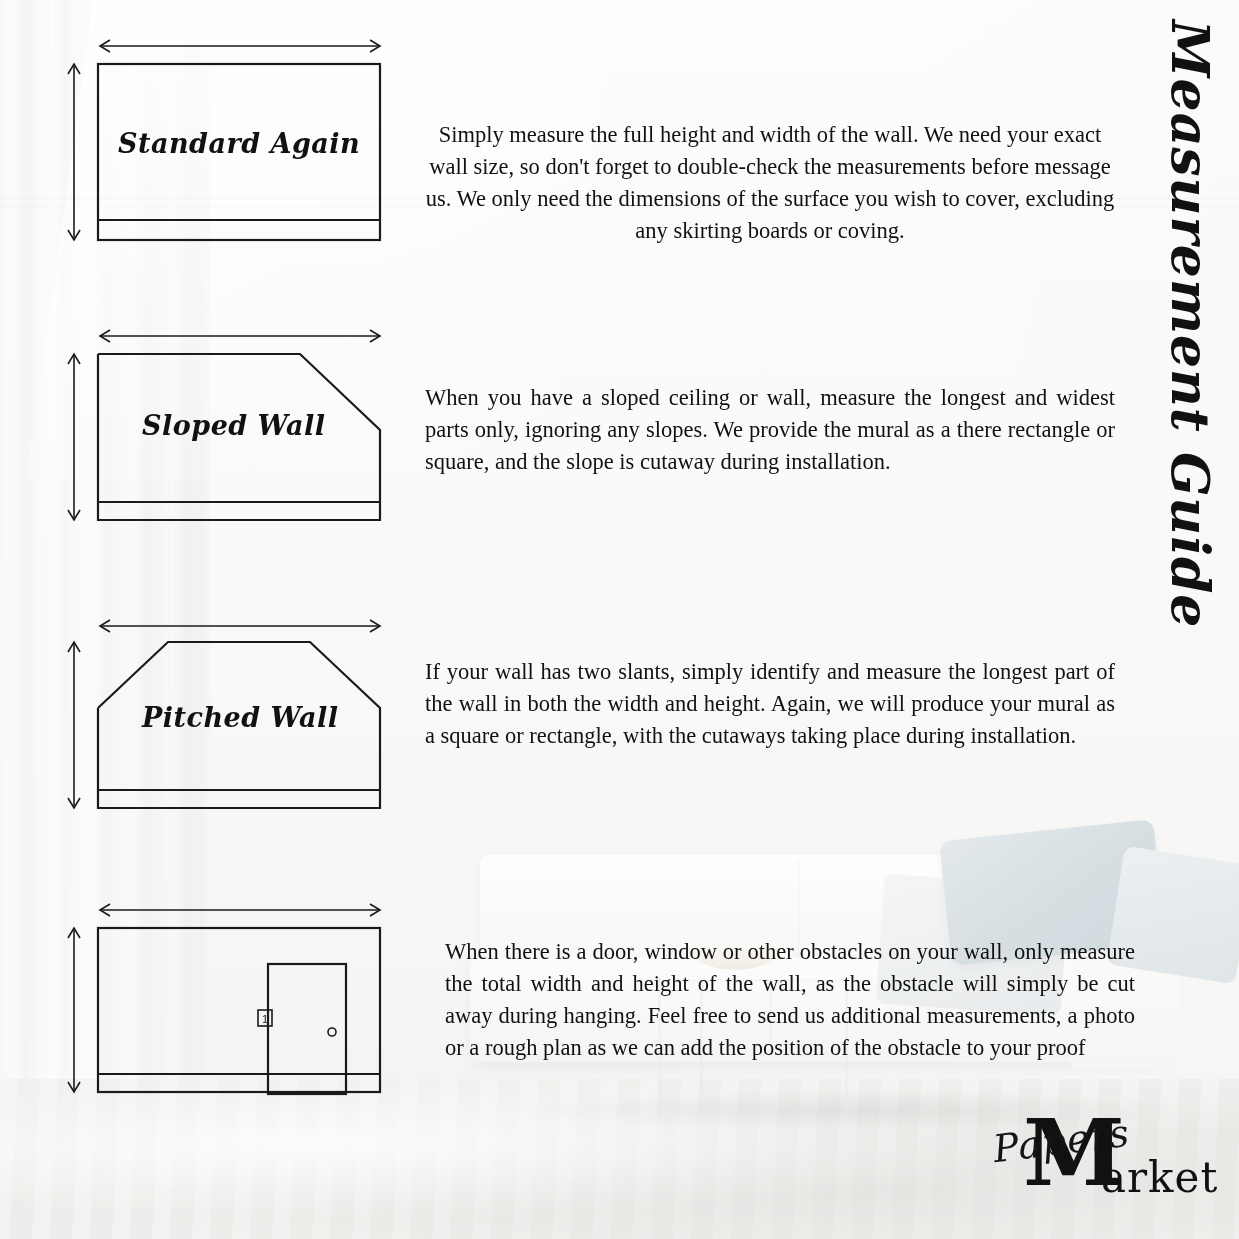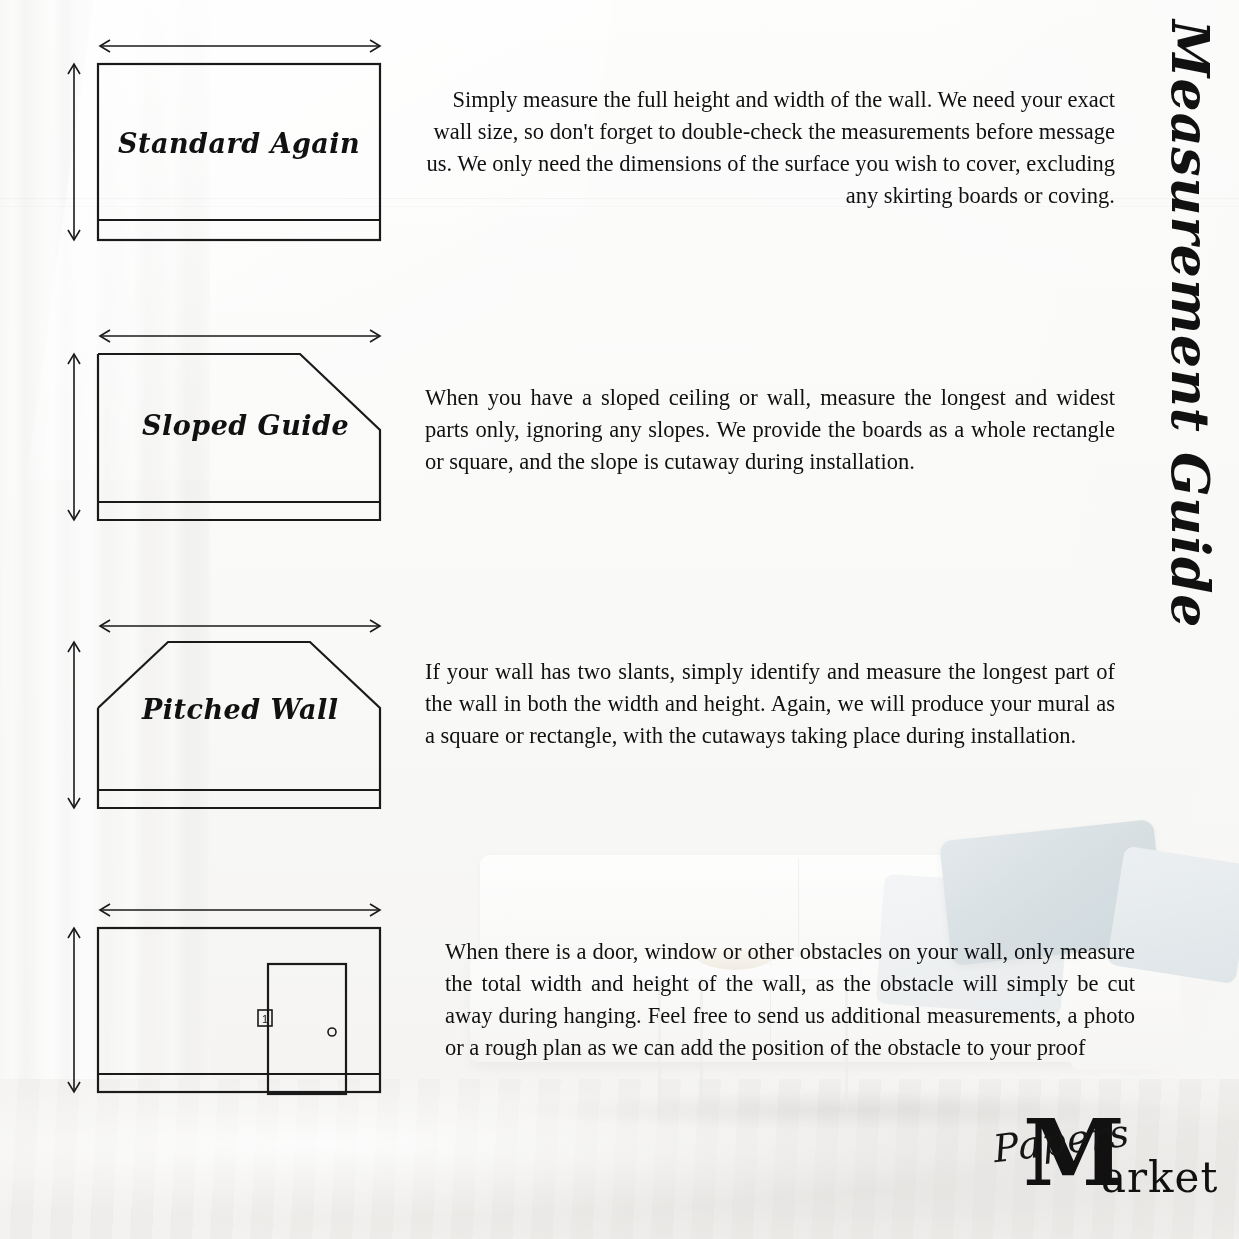--- a/index.html
+++ b/index.html
@@ -205,21 +205,21 @@
   .para {
     position: absolute;
     left: 425px;
     width: 690px;
     font-family: "Liberation Serif", serif;
     font-size: 22.5px;
     line-height: 1.42;
     color: #111;
     text-align: justify;
   }
-  .para.nojust { text-align: right; }
+  .para.nojust { text-align: center; margin-top: 35px; }
 
   .wallname {
     position: absolute;
     font-family: "DejaVu Serif", serif;
     font-style: italic;
     font-weight: bold;
     font-size: 27px;
     color: #111;
     letter-spacing: 0.5px;
     white-space: nowrap;
@@ -333,43 +333,43 @@
           </g>
           <g>
             <line class="thin" x1="14" y1="32" x2="14" y2="198"></line>
             <polyline class="thin" points="8,42 14,32 20,42"></polyline>
             <polyline class="thin" points="8,188 14,198 20,188"></polyline>
           </g>
 
           <polyline class="stroke" points="38,32 240,32 320,108 320,198 38,198 38,32"></polyline>
           <line class="stroke" x1="38" y1="180" x2="320" y2="180"></line>
         </svg>
-        <div class="wallname" style="left:82px; top:88px;">Sloped Guide</div>
+        <div class="wallname" style="left:82px; top:88px;">Sloped Wall</div>
       </div>
-      <div class="para" style="top:60px;">When you have a sloped ceiling or wall, measure the longest and widest parts only, ignoring any slopes. We provide the boards as a whole rectangle or square, and the slope is cutaway during installation.</div>
+      <div class="para" style="top:60px;">When you have a sloped ceiling or wall, measure the longest and widest parts only, ignoring any slopes. We provide the mural as a there rectangle or square, and the slope is cutaway during installation.</div>
     </div>
 
     <div class="row" style="top:612px;">
       <div class="diagram">
         <svg width="340" height="240" viewBox="0 0 340 240">
           <g>
             <line class="thin" x1="40" y1="14" x2="320" y2="14"></line>
             <polyline class="thin" points="50,8 40,14 50,20"></polyline>
             <polyline class="thin" points="310,8 320,14 310,20"></polyline>
           </g>
           <g>
             <line class="thin" x1="14" y1="30" x2="14" y2="196"></line>
             <polyline class="thin" points="8,40 14,30 20,40"></polyline>
             <polyline class="thin" points="8,186 14,196 20,186"></polyline>
           </g>
 
           <polyline class="stroke" points="38,96 108,30 250,30 320,96 320,196 38,196 38,96"></polyline>
           <line class="stroke" x1="38" y1="178" x2="320" y2="178"></line>
         </svg>
-        <div class="wallname" style="left:82px; top:82px;text-align:center;">Pitched Wall</div>
+        <div class="wallname" style="left:82px; top:90px;text-align:center;">Pitched Wall</div>
       </div>
       <div class="para" style="top:44px;">If your wall has two slants, simply identify and measure the longest part of the wall in both the width and height. Again, we will produce your mural as a square or rectangle, with the cutaways taking place during installation.</div>
     </div>
 
     <div class="row" style="top:896px;">
       <div class="diagram">
         <svg width="340" height="230" viewBox="0 0 340 230">
           <g>
             <line class="thin" x1="40" y1="14" x2="320" y2="14"></line>
             <polyline class="thin" points="50,8 40,14 50,20"></polyline>

